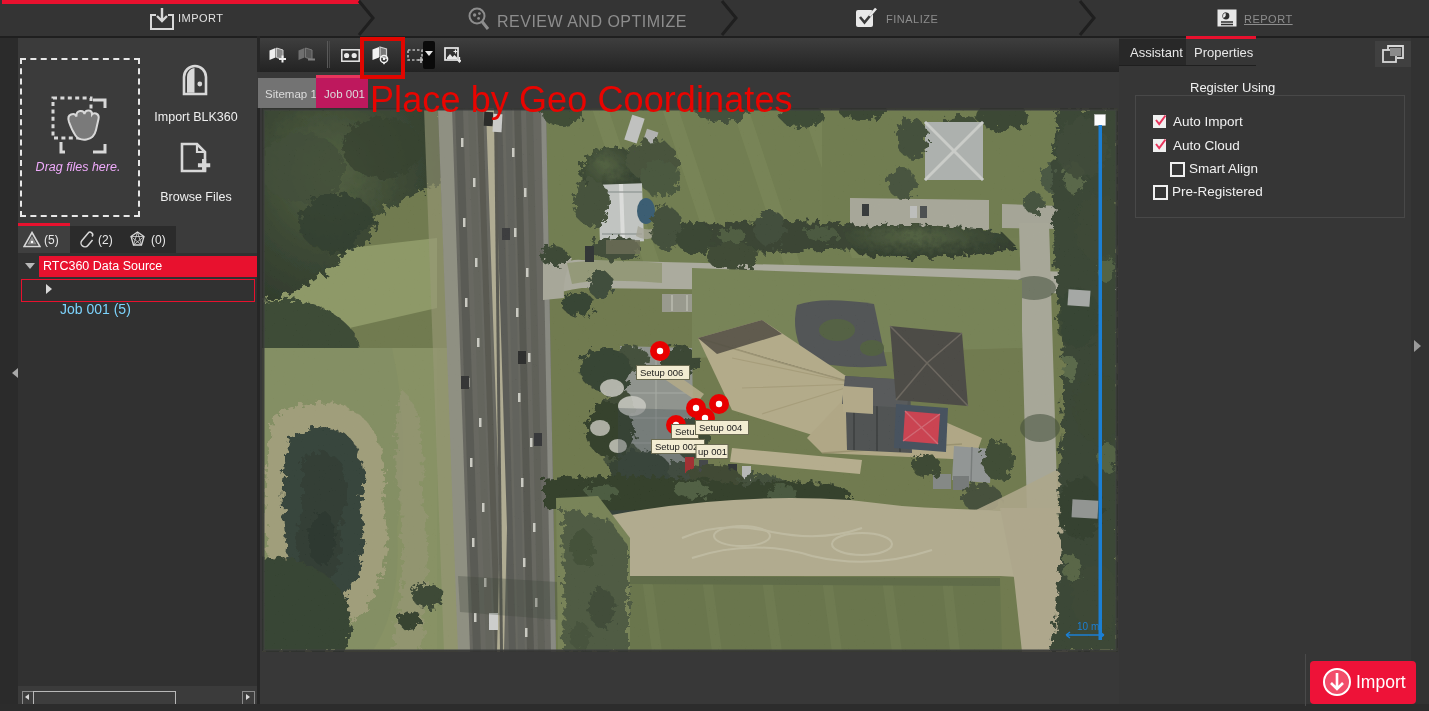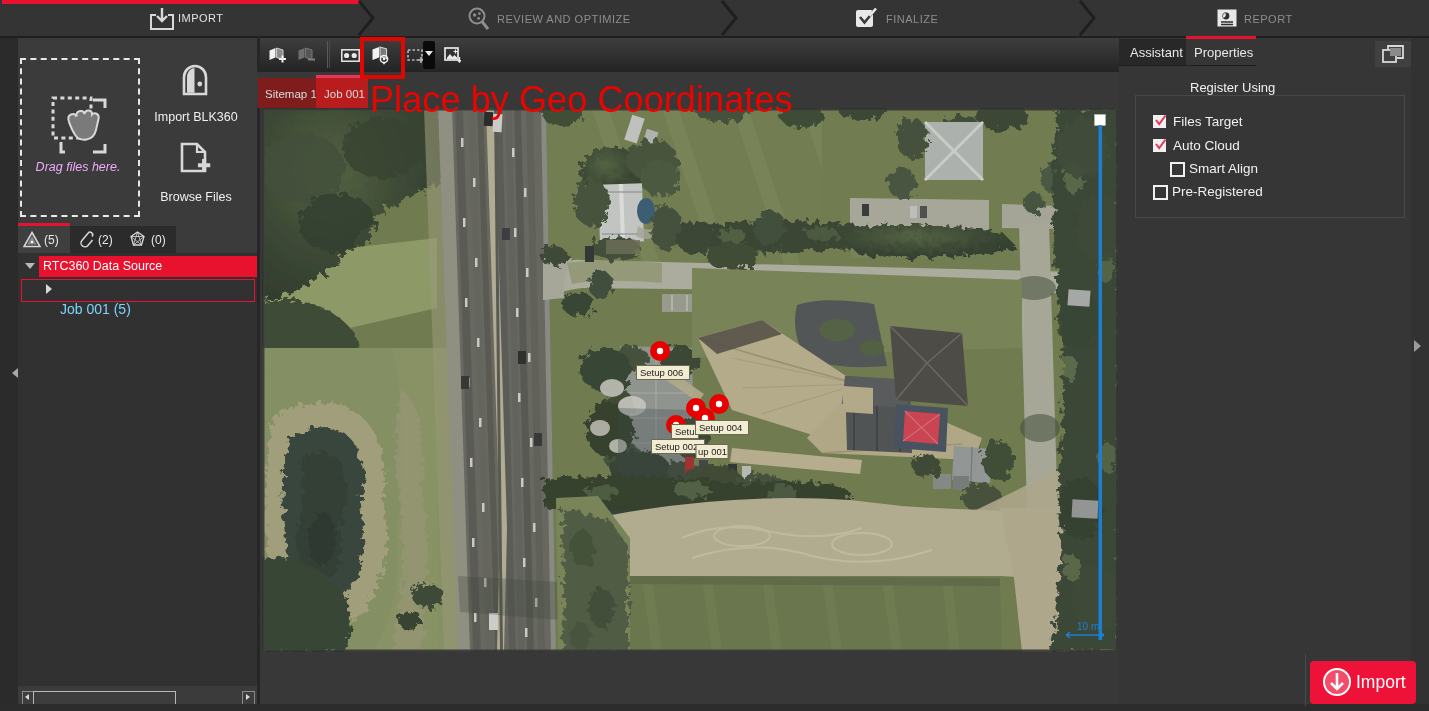--- a/index.html
+++ b/index.html
@@ -28,38 +28,38 @@
 <div class="abs" style="left:178px;top:12px;color:#e2e2e2;font-size:11px;letter-spacing:0.5px;">IMPORT</div>
 
 <svg class="abs" style="left:466px;top:6px;" width="26" height="26" viewBox="0 0 26 26">
   <circle cx="11" cy="10" r="7.5" fill="none" stroke="#8d8d8d" stroke-width="2"></circle>
   <circle cx="8.6" cy="9" r="1.7" fill="#8d8d8d"></circle>
   <circle cx="13.4" cy="7.6" r="1.4" fill="#8d8d8d"></circle>
   <circle cx="12.6" cy="12.4" r="1.4" fill="#8d8d8d"></circle>
   <path d="M16 15.5 L22 23" stroke="#8d8d8d" stroke-width="3"></path>
 </svg>
 
-<div class="abs" style="left:497px;top:13px;color:#8d8d8d;font-size:11px;letter-spacing:0.5px;">REVIEW AND OPTIMIZE</div>
+<div class="abs" style="left:497px;top:13px;color:#8d8d8d;font-size:16px;letter-spacing:0.5px;">REVIEW AND OPTIMIZE</div>
 
 <svg class="abs" style="left:855px;top:7px;" width="24" height="22" viewBox="0 0 24 22">
   <rect x="1" y="3" width="17" height="17" rx="2" fill="#e8e8e8"></rect>
   <path d="M5 10 l4.5 5.5 L21 1.5" fill="none" stroke="#3a3a3a" stroke-width="2.6"></path>
   <path d="M14.5 9 L21 1.5" fill="none" stroke="#e8e8e8" stroke-width="2.6"></path>
 </svg>
 
 <div class="abs" style="left:886px;top:13px;color:#8d8d8d;font-size:11px;letter-spacing:0.5px;">FINALIZE</div>
 
 <svg class="abs" style="left:1217px;top:9px;" width="20" height="18" viewBox="0 0 20 18">
   <rect x="0.5" y="0.5" width="19" height="17" fill="#e8e8e8"></rect>
   <circle cx="9" cy="7" r="3.4" fill="#2e2e2e"></circle>
   <path d="M9 3.6 a3.4 3.4 0 0 0 -2.4 5.8 L9 7 z" fill="#e8e8e8" stroke="#2e2e2e" stroke-width="0.6"></path>
   <path d="M4 13 h12 M4 15.5 h12" stroke="#2e2e2e" stroke-width="1.4"></path>
 </svg>
 
-<div class="abs" style="left:1244px;top:13px;color:#8d8d8d;font-size:11px;letter-spacing:0.5px;">REPORT</div>
+<div class="abs" style="left:1244px;top:13px;color:#8d8d8d;font-size:11px;letter-spacing:0.5px;text-decoration:underline;">REPORT</div>
 
 <div class="abs" style="left:0;top:38px;width:18px;height:668px;background:#2b2b2b;"></div>
 
 <div class="abs" style="left:12px;top:368px;width:0;height:0;border-top:5px solid transparent;border-bottom:5px solid transparent;border-right:6px solid #a8a8a8;"></div>
 
 <div class="abs" style="left:18px;top:38px;width:239px;height:668px;background:#3b3b3b;"></div>
 
 <div class="abs" style="left:20px;top:58px;width:116px;height:155px;border:2px dashed #e8e8e8;"></div>
 
 <svg class="abs" style="left:50px;top:95px;" width="58" height="60" viewBox="0 0 58 60">
@@ -180,25 +180,25 @@
 
 <svg class="abs" style="left:444px;top:47px;" width="17" height="17" viewBox="0 0 17 17">
   <rect x="1" y="1" width="13" height="12" fill="none" stroke="#e8e8e8" stroke-width="1.7"></rect>
   <path d="M3 10.5 l3 -3.5 l2.5 3 l2 -2 l2.5 2.5 v1.5 h-10 z" fill="#e8e8e8"></path>
   <path d="M9.5 4.5 h4 M11.5 2.5 v4" stroke="#e8e8e8" stroke-width="1.2"></path>
   <path d="M15.5 10 v5 M13.8 13.2 l1.7 1.8 l1.7 -1.8" fill="none" stroke="#e8e8e8" stroke-width="1.3"></path>
 </svg>
 
 <div class="abs" style="left:257px;top:72px;width:862px;height:36px;background:#383838;"></div>
 
-<div class="abs" style="left:258px;top:78px;width:58px;height:30px;background:#7f1d1d;color:#dcdcdc;font-size:11.5px;white-space:nowrap;">
+<div class="abs" style="left:258px;top:78px;width:58px;height:30px;background:#737373;color:#dcdcdc;font-size:11.5px;white-space:nowrap;">
     <span style="position:absolute;left:7px;top:10px;">Sitemap 1</span>
   </div>
 
-<div class="abs" style="left:316px;top:78px;width:52px;height:30px;background:#b91c1c;color:#dcdcdc;font-size:11.5px;white-space:nowrap;">
+<div class="abs" style="left:316px;top:78px;width:52px;height:30px;background:#be185d;color:#dcdcdc;font-size:11.5px;white-space:nowrap;">
     <span style="position:absolute;left:8px;top:10px;">Job 001</span>
   </div>
 
 <div class="abs" style="left:316px;top:75px;width:49px;height:3px;background:#e8355c;"></div>
 
 <div class="abs" style="left:262px;top:108px;width:856px;height:544px;background:#6d7a4c;" id="mapbox">
 <svg width="856" height="544" viewBox="0 0 856 544" style="position:absolute;left:0;top:0;">
 <defs>
 <filter id="rough" x="-10%" y="-10%" width="120%" height="120%">
   <feTurbulence type="fractalNoise" baseFrequency="0.15" numOctaves="3" seed="7" result="n"></feTurbulence>
@@ -720,21 +720,21 @@
 
 <div class="abs" style="left:1190px;top:80px;color:#f0f0f0;font-size:13px;">Register Using</div>
 
 <div class="abs" style="left:1135px;top:95px;width:268px;height:121px;border:1px solid #484848;"></div>
 
 <div class="abs" style="left:1153px;top:115px;width:13px;height:13px;background:#f0f0f0;"></div>
 <svg class="abs" style="left:1153px;top:113px;" width="15" height="15" viewBox="0 0 15 15">
     <path d="M3 7 l3.2 4 L12.5 2.5" fill="none" stroke="#e8355c" stroke-width="2"></path>
   </svg>
 
-<div class="abs" style="left:1173px;top:114px;color:#f0f0f0;font-size:13.5px;">Files Target</div>
+<div class="abs" style="left:1173px;top:114px;color:#f0f0f0;font-size:13.5px;">Auto Import</div>
 
 <div class="abs" style="left:1153px;top:139px;width:13px;height:13px;background:#f0f0f0;"></div>
 <svg class="abs" style="left:1153px;top:137px;" width="15" height="15" viewBox="0 0 15 15">
     <path d="M3 7 l3.2 4 L12.5 2.5" fill="none" stroke="#e8355c" stroke-width="2"></path>
   </svg>
 
 <div class="abs" style="left:1173px;top:138px;color:#f0f0f0;font-size:13.5px;">Auto Cloud</div>
 
 <div class="abs" style="left:1170px;top:162px;width:11px;height:11px;background:#363636;border:2px solid #f0f0f0;"></div>
 

